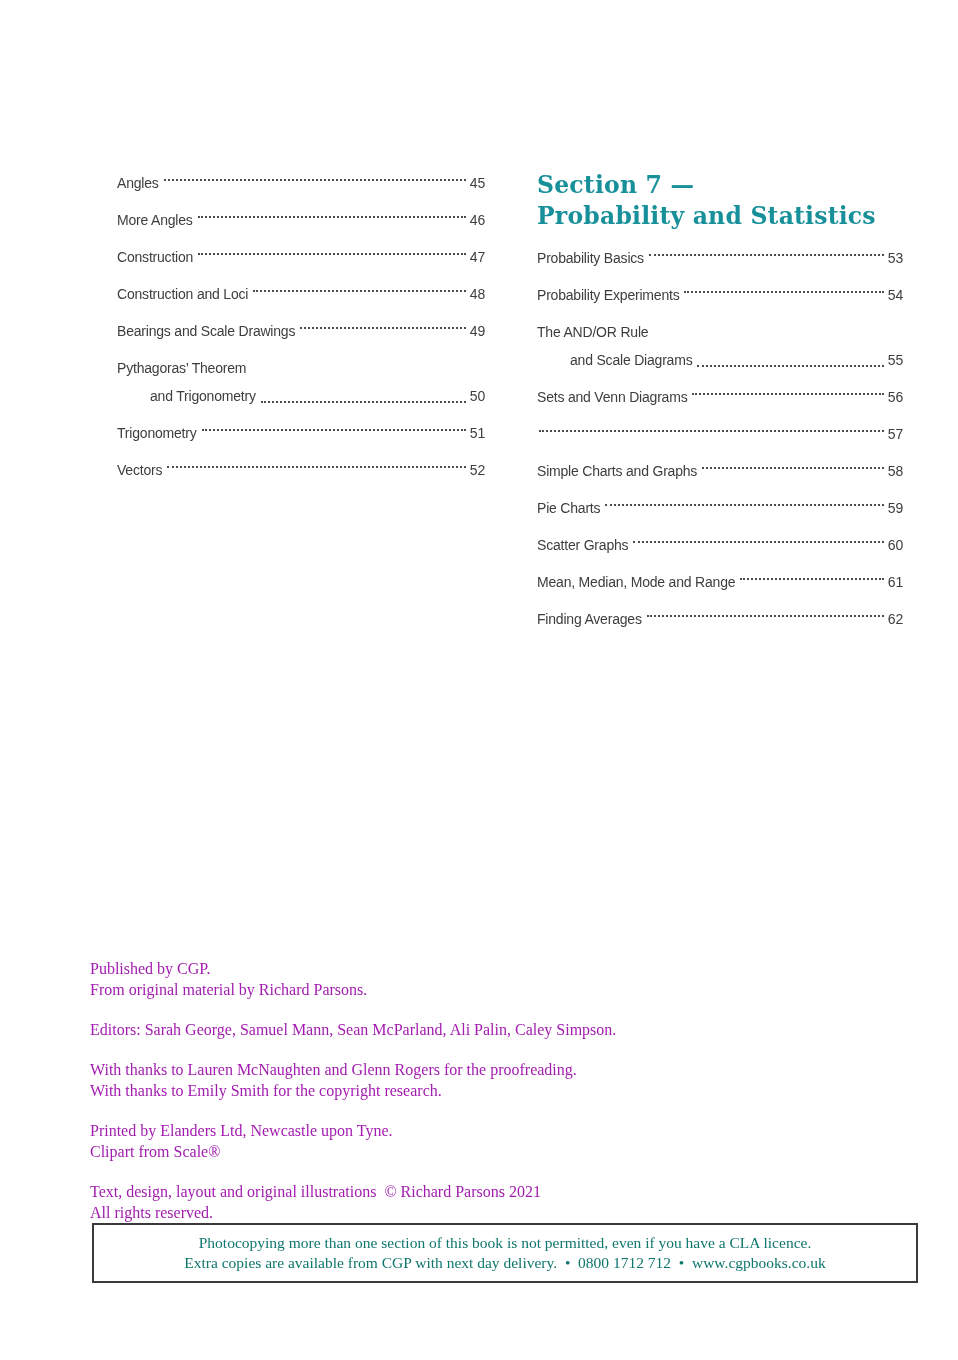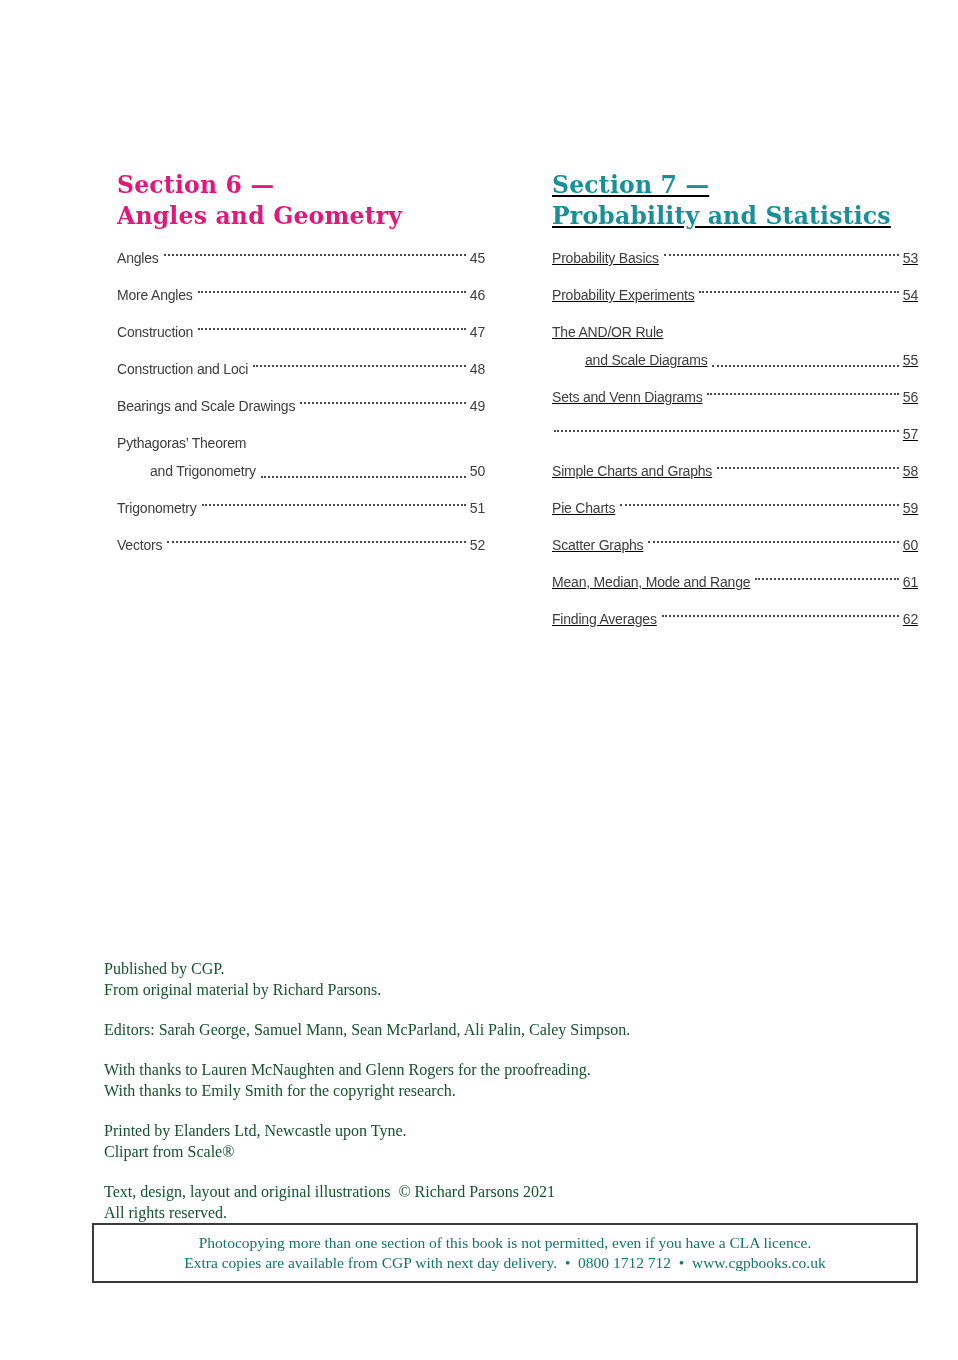--- a/index.html
+++ b/index.html
@@ -7,21 +7,21 @@
     width:958px; height:1360px; background:#f4f4f4;
     font-family:"Liberation Sans", sans-serif;
   }
   .page {
     position:relative; width:958px; height:1360px; background:#ffffff; overflow:hidden;
   }
 
   
   .toc-col { position:absolute; top:170px; }
   .toc-col.left  { left:117px; width:368px; }
-  .toc-col.right { left:552px; width:366px;text-decoration:underline; }
+  .toc-col.right { left:537px; width:366px; }
 
   .sec-title {
     font-family:"DejaVu Serif", serif;
     font-weight:bold;
     font-size:23.5px;
     line-height:31px;
     letter-spacing:0.2px;
     margin:0 0 13px 0;
   }
   .sec-title.pink { color:#e0187c; }
@@ -43,47 +43,43 @@
 
   .entry.two { display:block; }
   .entry.two .l1 { line-height:26px; }
   .entry.two .row {
     display:flex; align-items:flex-end;
     margin-left:33px; margin-top:2px; line-height:26px;
   }
 
   
   .colophon {
-    position:absolute; left:104px; top:958px; width:720px;
+    position:absolute; left:90px; top:958px; width:720px;
     font-family:"Liberation Serif", serif;
-    font-size:16px; line-height:21px; color:#14532d;
+    font-size:16px; line-height:21px; color:#a21caf;
   }
   .colophon .para { margin:0 0 19px 0; }
   .colophon .para:last-child { margin-bottom:0; }
 
   
   .notice {
     position:absolute; left:92px; top:1223px; width:822px; height:56px;
     border:2px solid #3a3a3a; background:#ffffff;
     display:flex; flex-direction:column; justify-content:center; align-items:center;
     text-align:center;
     font-family:"Liberation Serif", serif;
     font-size:15.5px; line-height:20px; color:#0f766e;
   }
 </style>
 </head>
 <body>
 
 <div class="page">
 
   <section class="toc-col left">
-    <h2 class="sec-title pink">
-      <span>Section 6 —</span><br>
-      <span>Angles and Geometry</span>
-    </h2>
 
     <div class="entry">
       <span class="lbl">Angles</span>
       <span class="leader"></span>
       <span class="pg">45</span>
     </div>
     <div class="entry">
       <span class="lbl">More Angles</span>
       <span class="leader"></span>
       <span class="pg">46</span>

